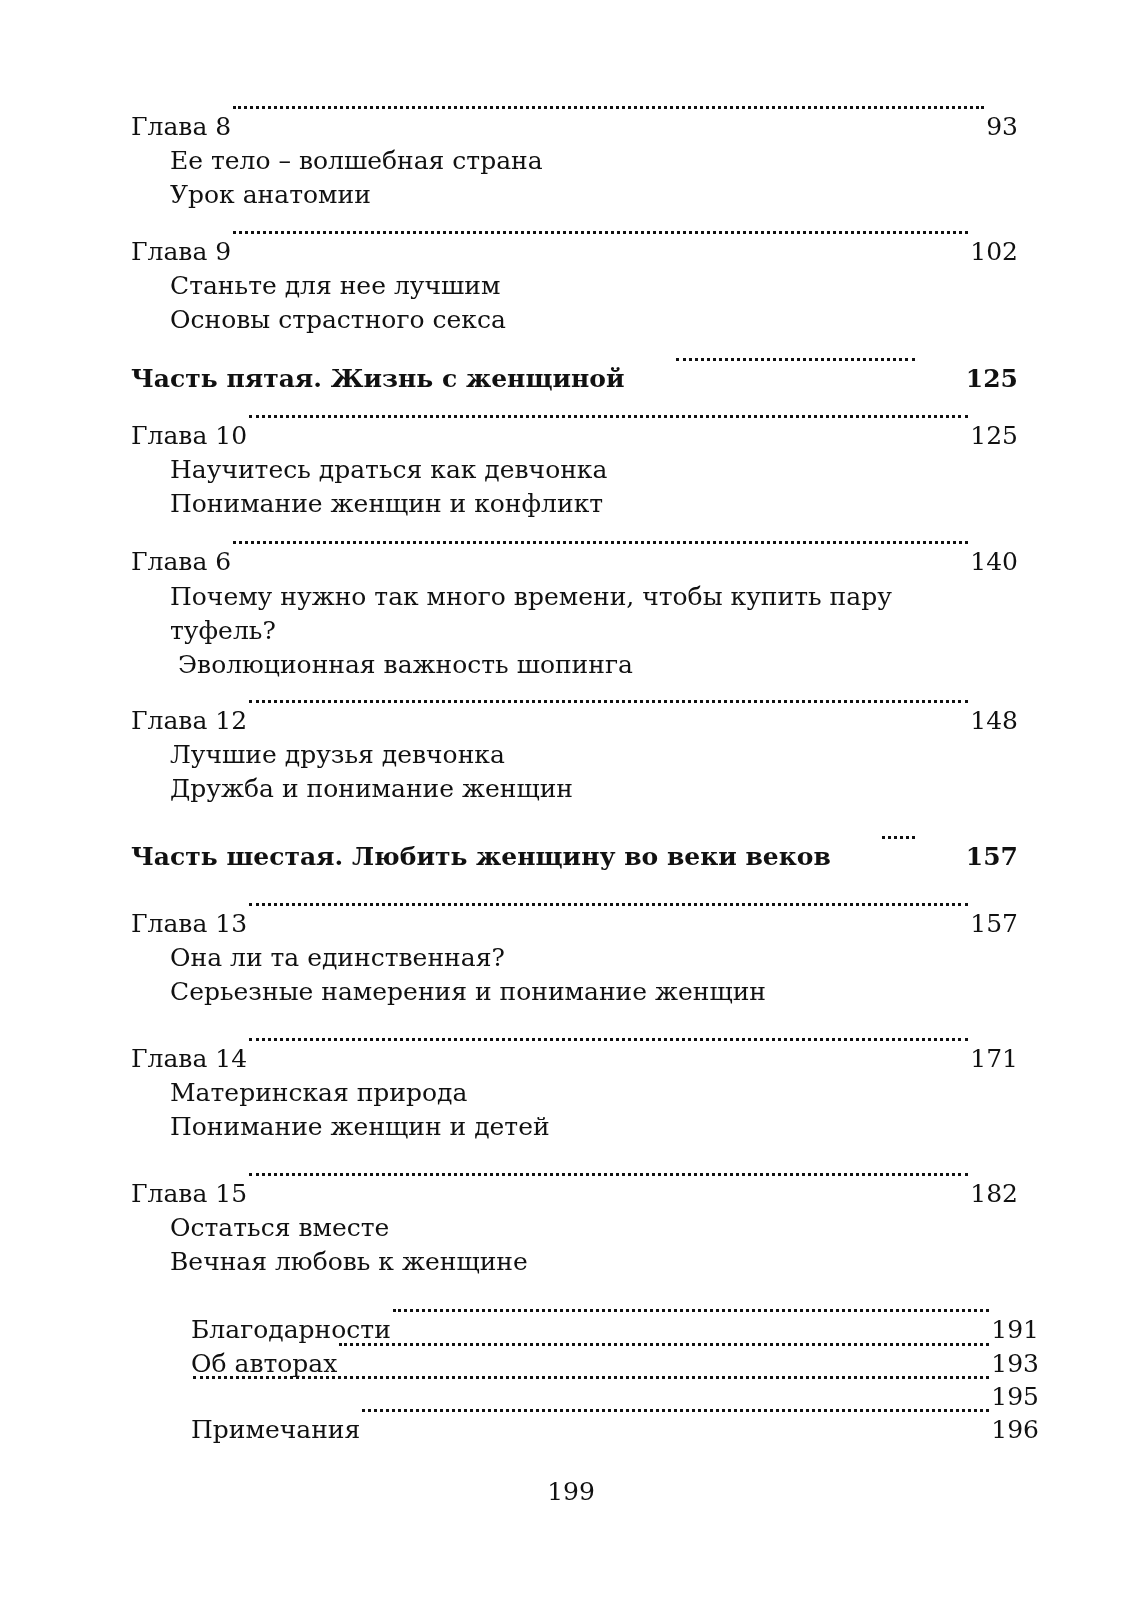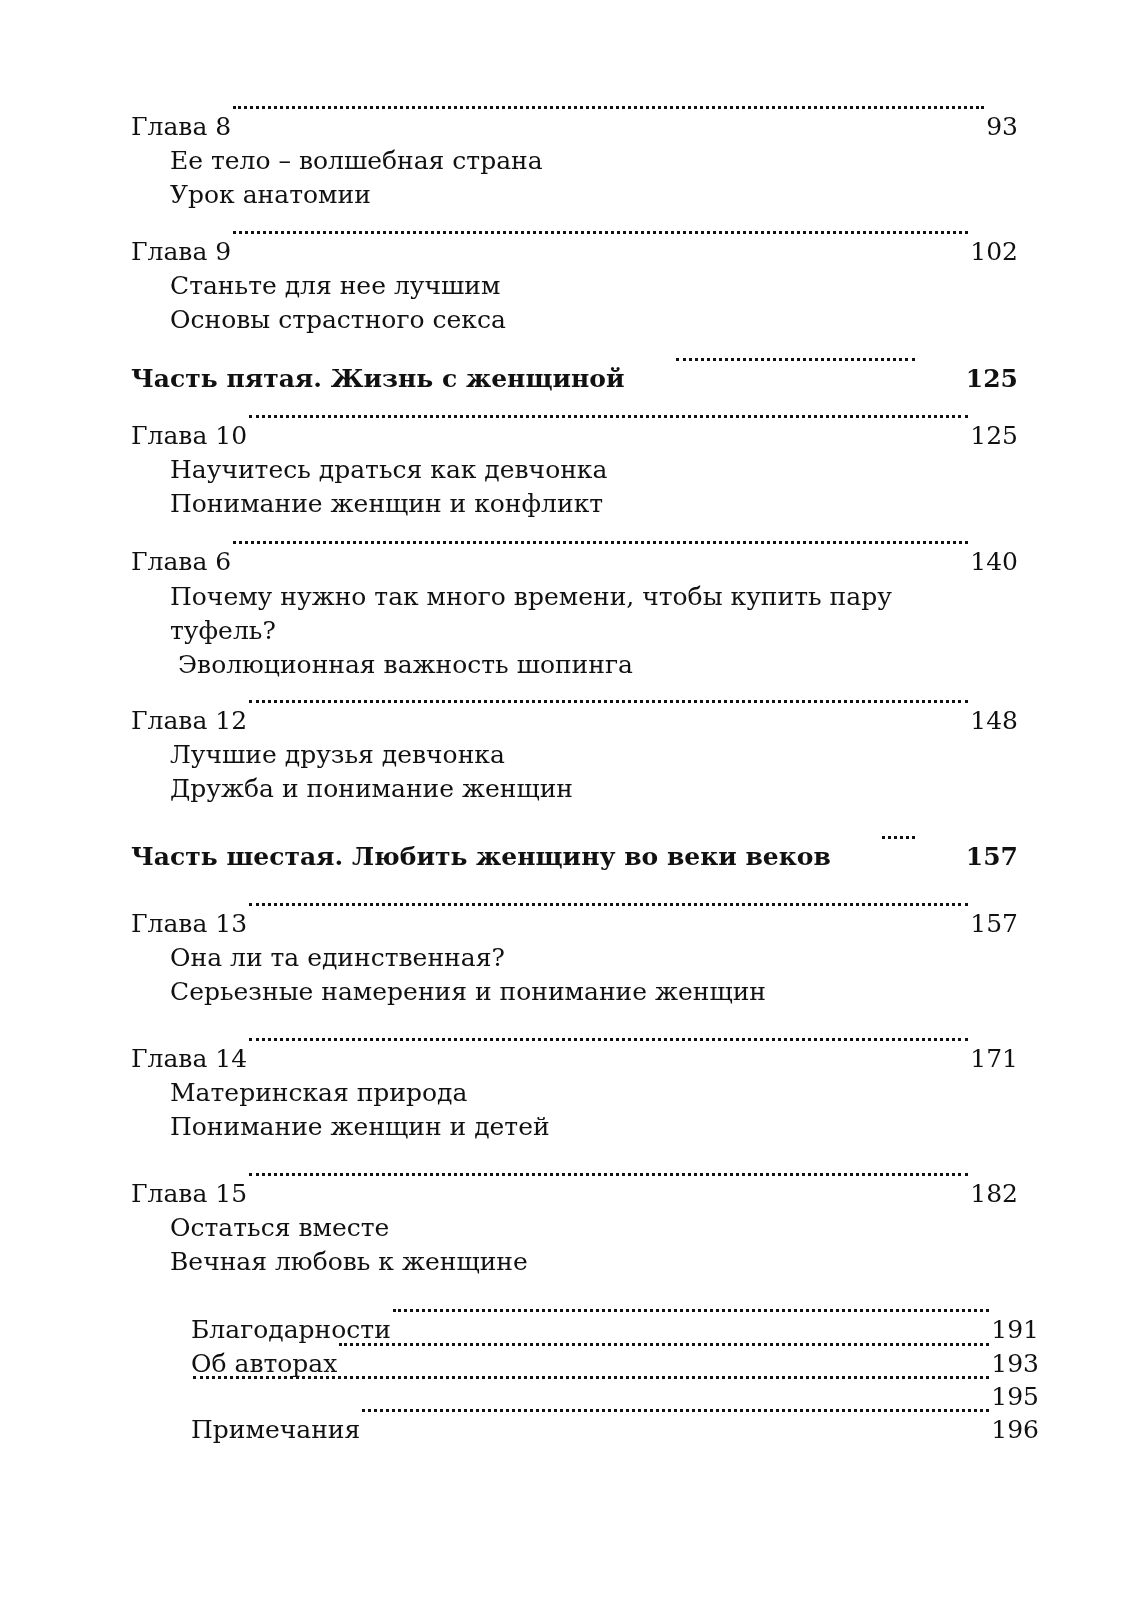--- a/index.html
+++ b/index.html
@@ -126,13 +126,14 @@
   <div class="row indent" style="top:1380px">
     <span class="leader"></span>
     <span class="num">195</span>
   </div>
   <div class="row indent" style="top:1413px">
     <span class="title">Примечания</span>
     <span class="leader"></span>
     <span class="num">196</span>
   </div>
 
+  <div class="pagenum">199</div>
 </div>
 
 </body></html>

